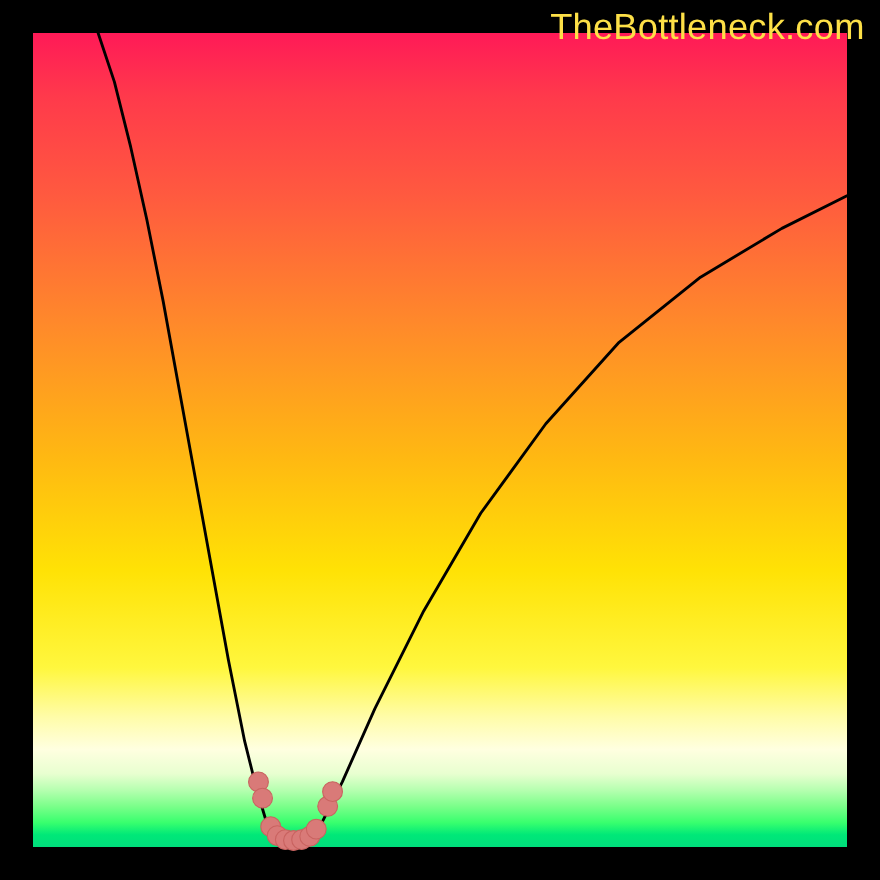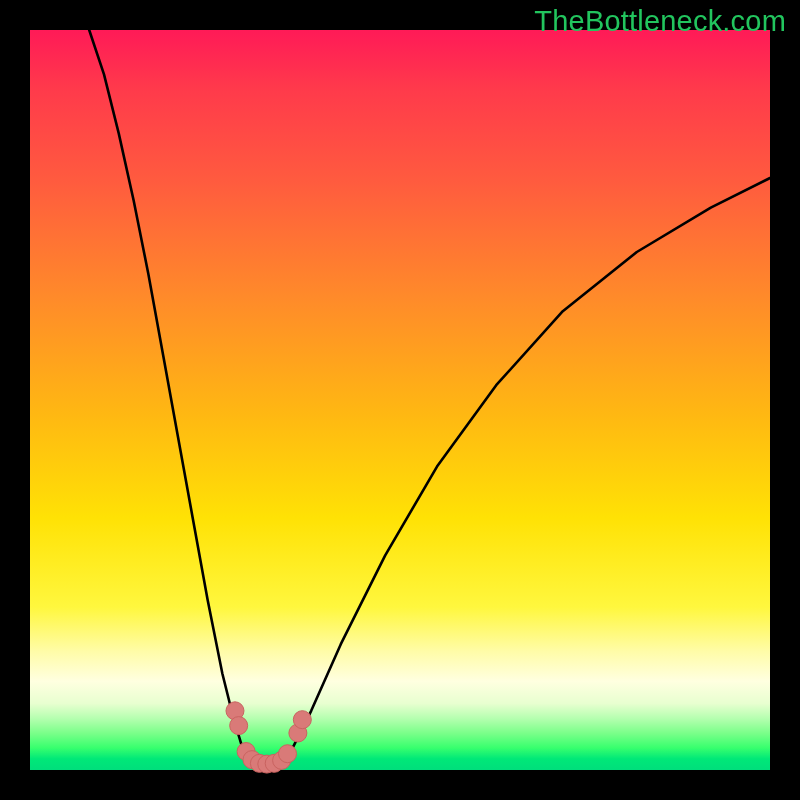--- a/index.html
+++ b/index.html
@@ -51,22 +51,22 @@
     left: 0;
     top: 0;
     width: 740px;
     height: 740px;
     overflow: visible;
   }
   .watermark {
     position: absolute;
     top: 5px;
     right: 14px;
-    color: #22c55e;
-    font-size: 29px;
+    color: #fde047;
+    font-size: 33px;
     font-weight: 400;
     letter-spacing: 0.2px;
     user-select: none;
   }
 </style>
 </head>
 <body>
 
 <div class="frame">
   <div class="plot">

